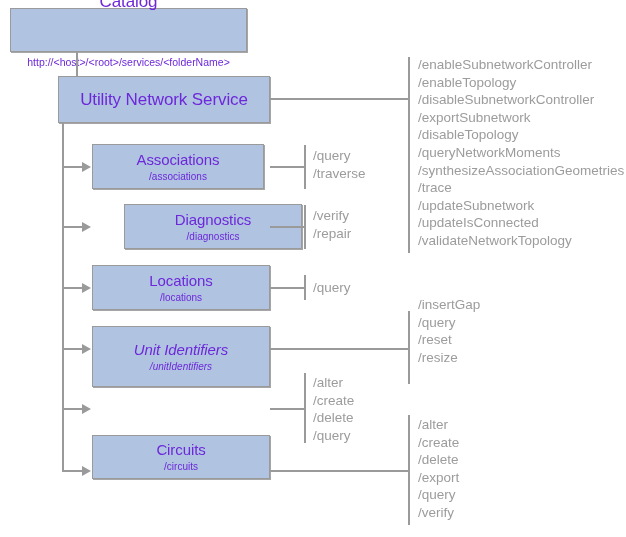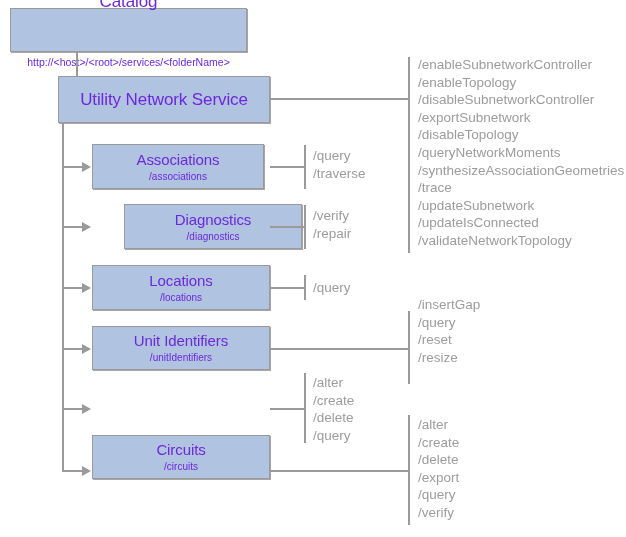--- a/index.html
+++ b/index.html
@@ -155,21 +155,21 @@
     <span class="subtitle">/locations</span>
   </div>
   <div class="line-h" style="left:270px; top:287px; width:35px;"></div>
   <div class="opbar" style="left:304px; top:275px; height:25px;"></div>
   <div class="ops" style="left:313px; top:279px;">
     <span class="op">/query</span>
   </div>
 
   <div class="line-h" style="left:62px; top:348px; width:21px;"></div>
   <div class="arrow" style="left:82px; top:344px;"></div>
-  <div class="node" style="left:92px; top:326px; width:178px; height:44px;">
+  <div class="node" style="left:92px; top:326px; width:178px; height:61px;font-style:italic;">
     <span class="title">Unit Identifiers</span>
     <span class="subtitle">/unitIdentifiers</span>
   </div>
   <div class="line-h" style="left:270px; top:348px; width:139px;"></div>
   <div class="opbar" style="left:408px; top:311px; height:73px;"></div>
   <div class="ops" style="left:418px; top:296px;">
     <span class="op">/insertGap</span>
     <span class="op">/query</span>
     <span class="op">/reset</span>
     <span class="op">/resize</span>

